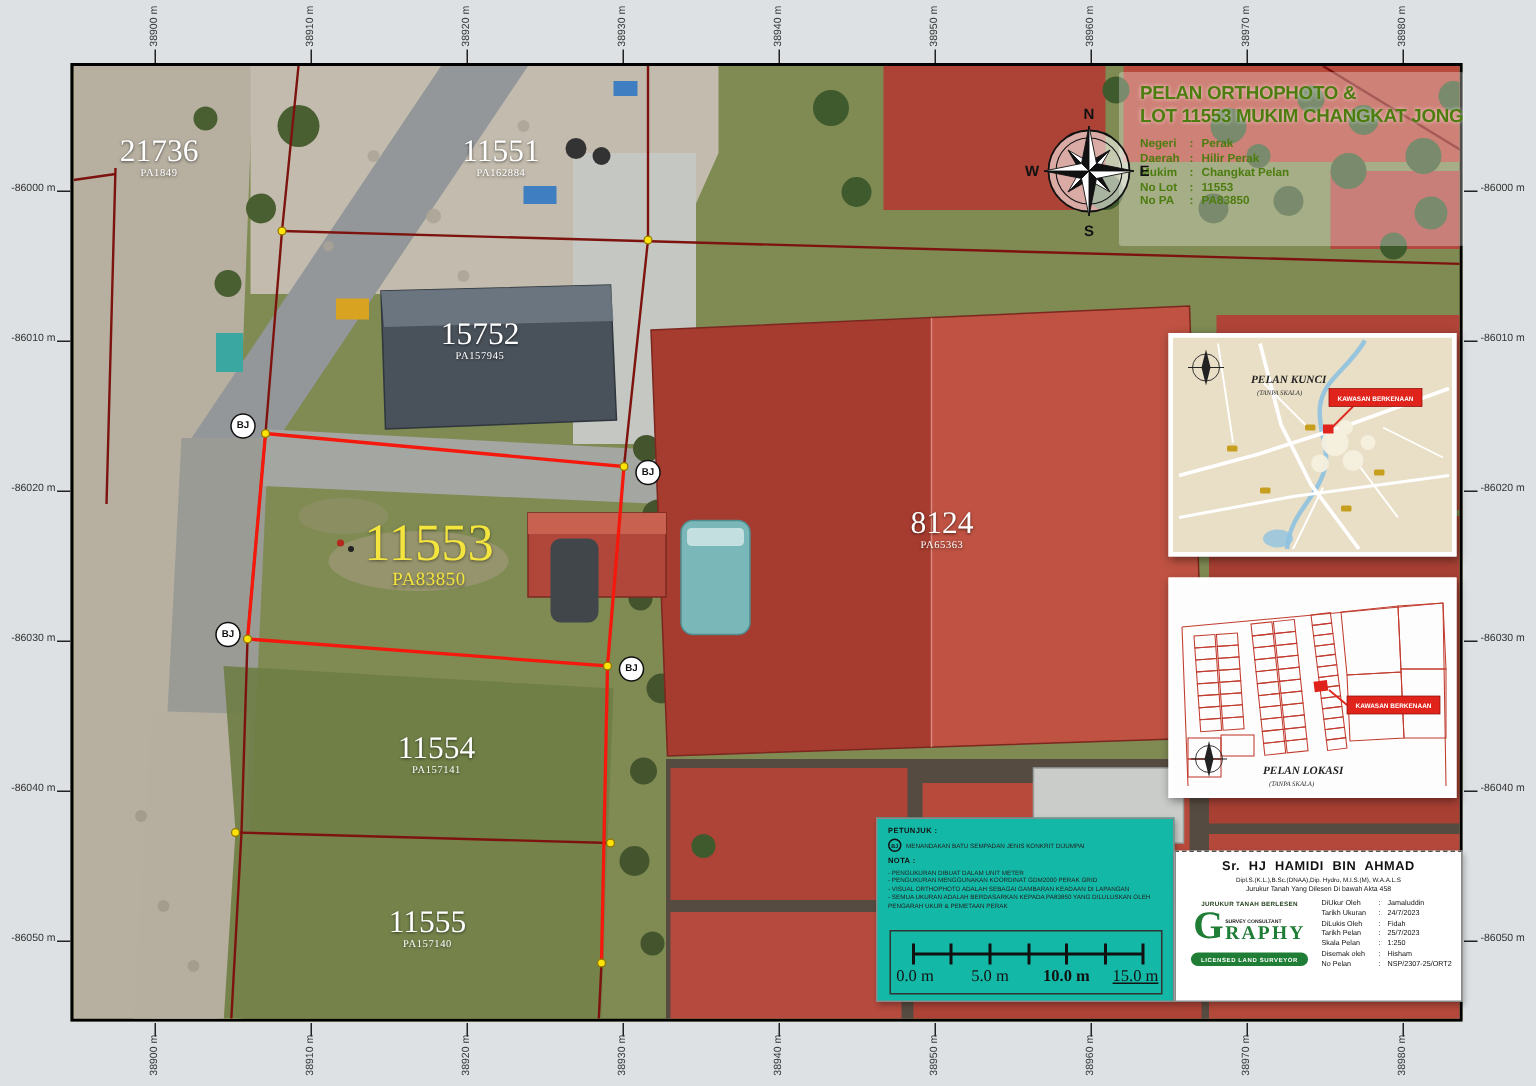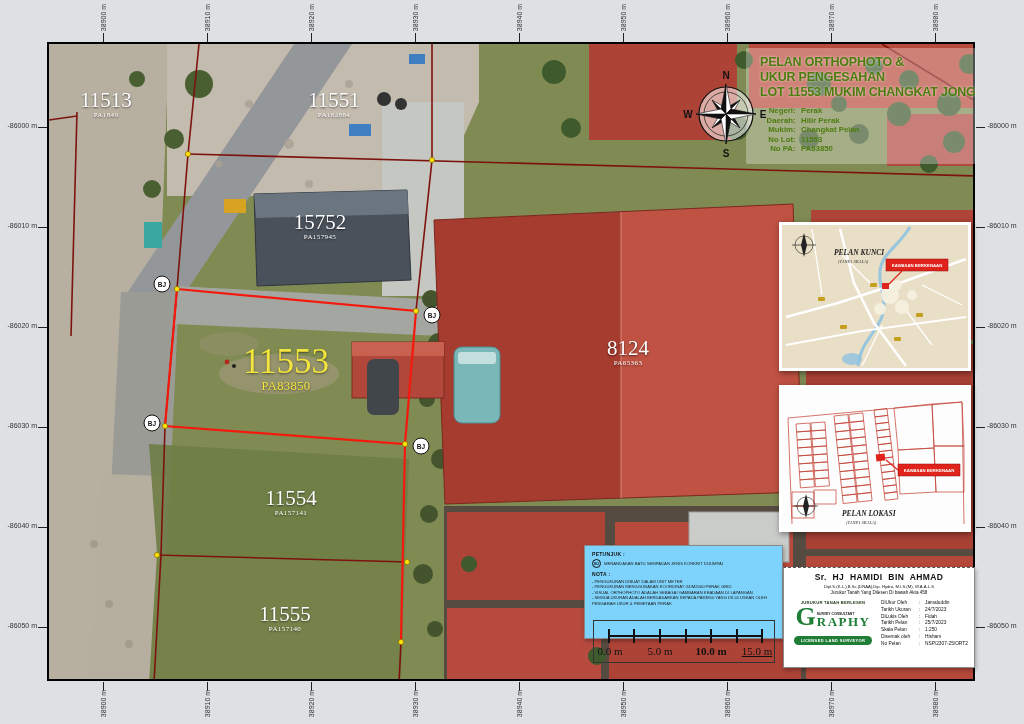--- a/index.html
+++ b/index.html
@@ -28,30 +28,30 @@
   
   .bj{position:absolute;width:17px;height:17px;border:1.5px solid #111;border-radius:50%;
       background:#fff;box-sizing:border-box;transform:translate(-50%,-50%);
       font-size:6.5px;font-weight:bold;color:#111;display:flex;align-items:center;justify-content:center;}
   
   .wash{position:absolute;left:746px;top:48px;width:230px;height:116px;background:rgba(255,255,255,.30);border-radius:2px;}
   .titleblock{position:absolute;left:760px;top:55px;width:216px;color:#4d7c0f;}
   .titleblock .t{font-size:12.5px;font-weight:bold;line-height:15px;letter-spacing:-.2px;
                  text-shadow:0 0 3px rgba(255,255,255,.7);}
   .tdetails{margin-top:6px;font-size:7.8px;line-height:9.6px;font-weight:bold;}
-  .tdetails .lbl{display:inline-block;width:33px;text-align:right;}
+  .tdetails .lbl{display:inline-block;width:33px;}
   .tdetails .col{display:inline-block;width:8px;}
   
   .compass{position:absolute;left:678px;top:66px;width:96px;height:96px;}
   .compass text{font-size:10px;font-weight:bold;fill:#111;font-family:"Liberation Sans",sans-serif;}
   
   .inset{position:absolute;border:3px solid #fff;box-shadow:1px 2px 6px rgba(0,0,0,.45);background:#fff;}
   .inset svg{display:block;}
   
-  .panelL{position:absolute;left:584px;top:545px;width:199px;height:94px;background:#7dd3fc;
+  .panelL{position:absolute;left:584px;top:545px;width:199px;height:123px;background:#14b8a6;
           border:1px solid #8a8a8a;box-sizing:border-box;box-shadow:1px 2px 4px rgba(0,0,0,.3);
           padding:5px 7px;color:#111;}
   .panelL .hd{font-size:5px;font-weight:bold;letter-spacing:.3px;}
   .legrow{display:flex;align-items:center;gap:3px;margin:2px 0 3px 0;}
   .bjmini{width:9px;height:9px;border:1px solid #111;border-radius:50%;font-size:3.6px;font-weight:bold;
           display:flex;align-items:center;justify-content:center;flex:0 0 auto;box-sizing:border-box;}
   .legrow span.tx, .nota div{font-size:4.2px;line-height:5.4px;color:#222;}
   .nota{margin-top:2px;}
   .sbox{position:absolute;left:8px;top:74px;width:182px;height:43px;border:1px solid #333;box-sizing:border-box;}
   .sline{position:absolute;left:14px;top:14px;width:154px;height:2px;background:#111;}
@@ -217,21 +217,21 @@
           <circle cx="356" cy="400" r="2.6"></circle>
         <circle cx="139" cy="110" r="2.6"></circle>
           <circle cx="383" cy="116" r="2.6"></circle>
           <circle cx="108" cy="511" r="2.6"></circle>
           <circle cx="358" cy="518" r="2.6"></circle>
         <circle cx="352" cy="598" r="2.6"></circle>
       </g>
     </svg>
 
     <div class="lot small" style="left:57px;top:46px;">
-        <div class="num">11513</div>
+        <div class="num">21736</div>
         <div class="pa">PA1849</div>
       </div>
     <div class="lot small" style="left:285px;top:46px;">
         <div class="num">11551</div>
         <div class="pa">PA162884</div>
       </div>
     <div class="lot small" style="left:271px;top:168px;">
         <div class="num">15752</div>
         <div class="pa">PA157945</div>
       </div>
@@ -318,21 +318,20 @@
   <div class="clab right" style="top:122px;">-86000 m</div>
   <div class="clab right" style="top:222px;">-86010 m</div>
   <div class="clab right" style="top:322px;">-86020 m</div>
   <div class="clab right" style="top:422px;">-86030 m</div>
   <div class="clab right" style="top:522px;">-86040 m</div>
   <div class="clab right" style="top:622px;">-86050 m</div>
 
   <div class="wash"></div>
   <div class="titleblock">
     <div class="t">PELAN ORTHOPHOTO &amp;</div>
-    <div class="t">UKUR PENGESAHAN</div>
     <div class="t">LOT 11553 MUKIM CHANGKAT JONG</div>
     <div class="tdetails">
       <div><span class="lbl">Negeri</span><span class="col">:</span><span>Perak</span></div>
       <div><span class="lbl">Daerah</span><span class="col">:</span><span>Hilir Perak</span></div>
       <div><span class="lbl">Mukim</span><span class="col">:</span><span>Changkat Pelan</span></div>
       <div><span class="lbl">No Lot</span><span class="col">:</span><span>11553</span></div>
       <div><span class="lbl">No PA</span><span class="col">:</span><span>PA83850</span></div>
     </div>
   </div>
 

